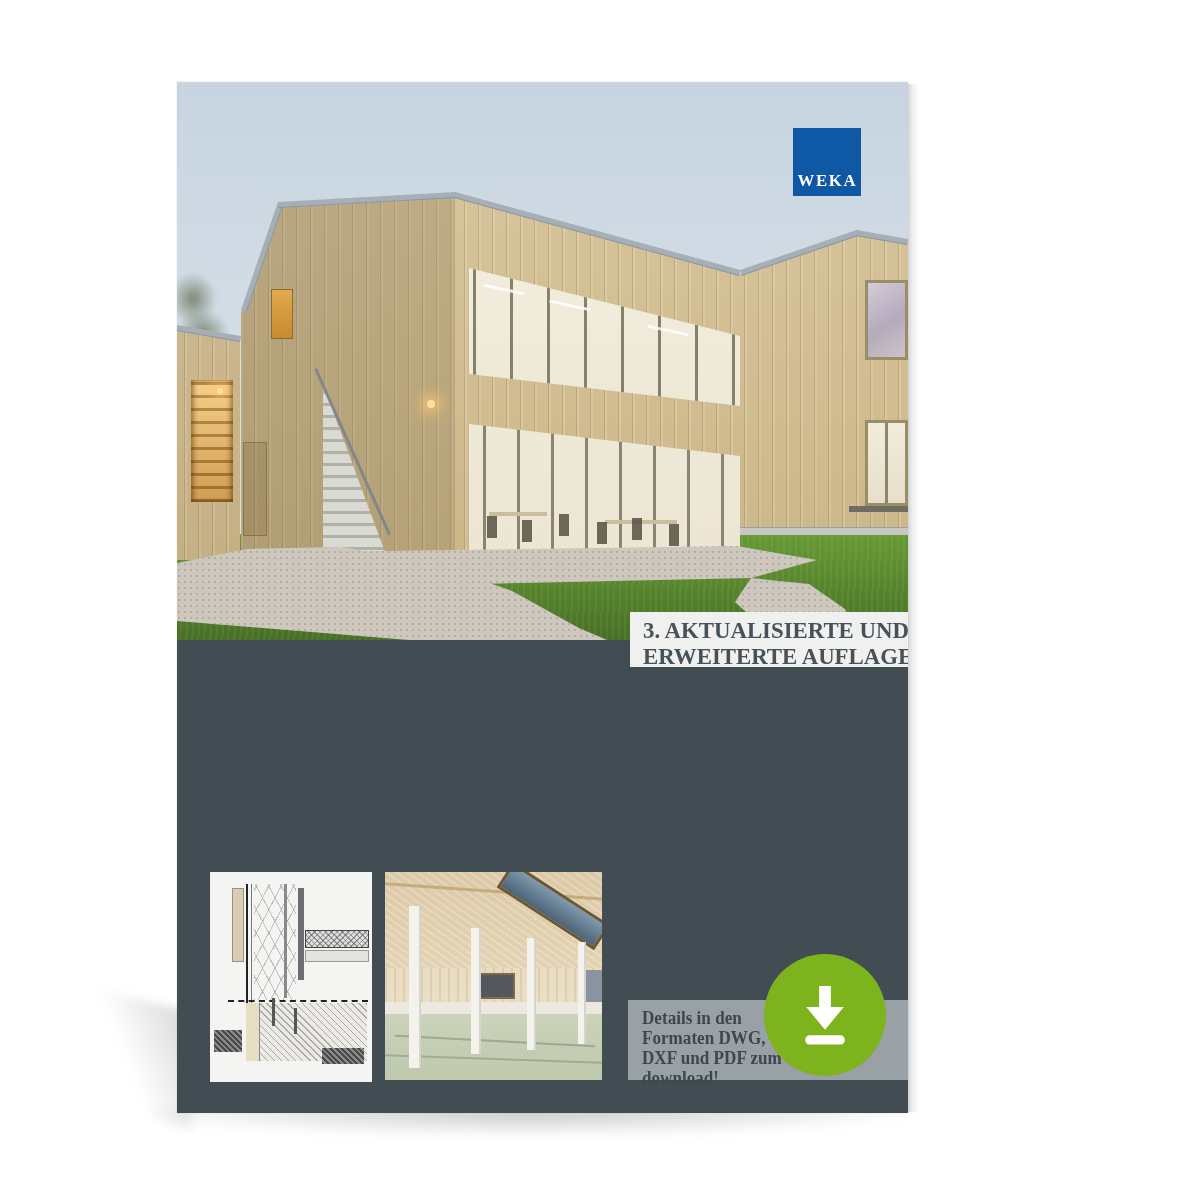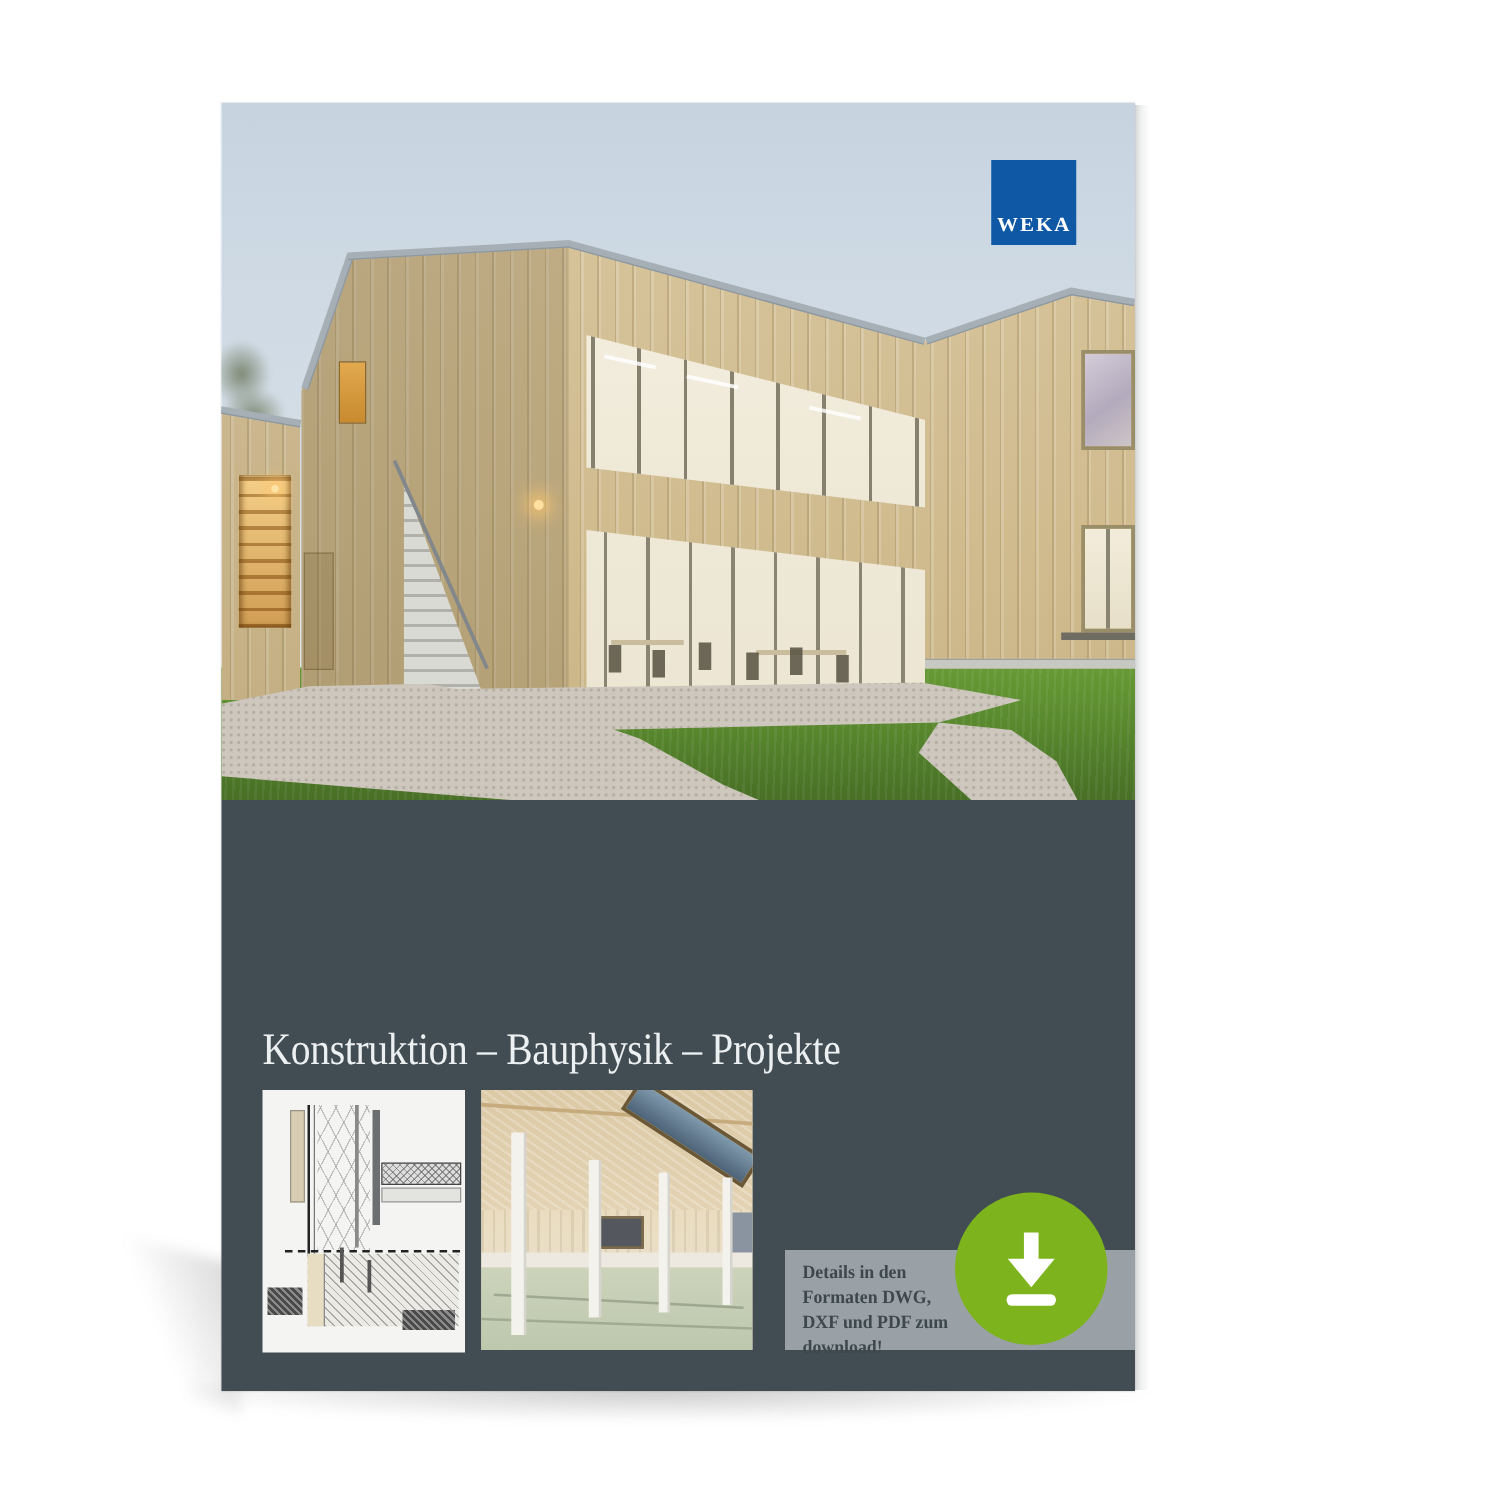--- a/index.html
+++ b/index.html
@@ -42,21 +42,21 @@
   .panel{left:0;top:558px;width:731px;height:473px;background:#414c53;}
   .cond{display:inline-block;transform-origin:left top;white-space:nowrap;}
   .badge{left:453px;top:530px;width:278px;height:55px;background:#f0f0ee;
     color:#47515a;font-weight:bold;font-size:24px;line-height:26px;
     padding:5px 0 0 13px;box-sizing:border-box;}
   .author{left:36px;top:591px;color:#f0f3f4;font-size:28px;font-weight:bold;}
   .title{left:28px;top:616px;color:#f3f5f5;font-size:120px;font-weight:bold;
     line-height:1;letter-spacing:-2px;}
   .subtitle{left:33px;top:736px;color:#edf0f1;font-size:36px;font-weight:normal;letter-spacing:-0.3px;}
   .note{left:451px;top:918px;width:280px;height:80px;background:#9aa1a6;
-    color:#3d474e;font-weight:bold;font-size:15px;line-height:20px;
+    color:#3d474e;font-weight:bold;font-size:18px;line-height:20px;
     padding:8px 0 0 14px;box-sizing:border-box;}
   .dl-circle{left:587px;top:872px;width:122px;height:122px;border-radius:50%;
     background:#7db31c;display:flex;align-items:center;justify-content:center;}
   .weka{left:616px;top:46px;width:68px;height:68px;background:#0e58a6;
     display:flex;align-items:flex-end;justify-content:center;}
   .weka span{color:#fff;font-weight:bold;font-size:16px;letter-spacing:1.5px;
     padding-bottom:6px;transform:scaleX(1.05);transform-origin:center bottom;}
 
   
   .thumb{background:#f4f4f2;overflow:hidden;}
@@ -168,26 +168,27 @@
       <div class="abs gravel" style="left:0;top:0;width:731px;height:558px;
                   clip-path:polygon(574px 496px,632px 502px,668px 527px,685px 558px,600px 558px,558px 520px);"></div>
     </div>
 
     <div class="abs weka">
       <span>WEKA</span>
     </div>
 
     <div class="abs panel"></div>
 
-
-
-
-    <div class="abs subtitle">
-      <span class="cond" style="transform:scaleX(.88);">Konstruktion – Bauphysik – Projekte</span>
-    </div>
+    <div class="abs badge">
+      <span class="cond" style="transform:scaleX(.95);">3. AKTUALISIERTE UND</span><br>
+      <span class="cond" style="transform:scaleX(.95);">ERWEITERTE AUFLAGE</span>
+    </div>
+
+
+
 
     <div class="abs thumb thumbL">
       <div class="abs" style="left:22px;top:16px;width:10px;height:72px;background:#d8cdb2;border:1px solid #9a9384;"></div>
       <div class="abs" style="left:36px;top:12px;width:2px;height:122px;background:#222;"></div>
       <div class="abs" style="left:41px;top:12px;width:1px;height:122px;background:#777;"></div>
       <div class="abs" style="left:44px;top:12px;width:42px;height:116px;
            background-image:repeating-linear-gradient(62deg, rgba(150,150,150,.55) 0 1px, rgba(0,0,0,0) 1px 11px),
                             repeating-linear-gradient(-62deg, rgba(150,150,150,.55) 0 1px, rgba(0,0,0,0) 1px 11px);"></div>
       <div class="abs" style="left:74px;top:12px;width:3px;height:114px;background:#8a8a8a;"></div>
       <div class="abs" style="left:88px;top:16px;width:6px;height:92px;background:#6b6f72;"></div>

